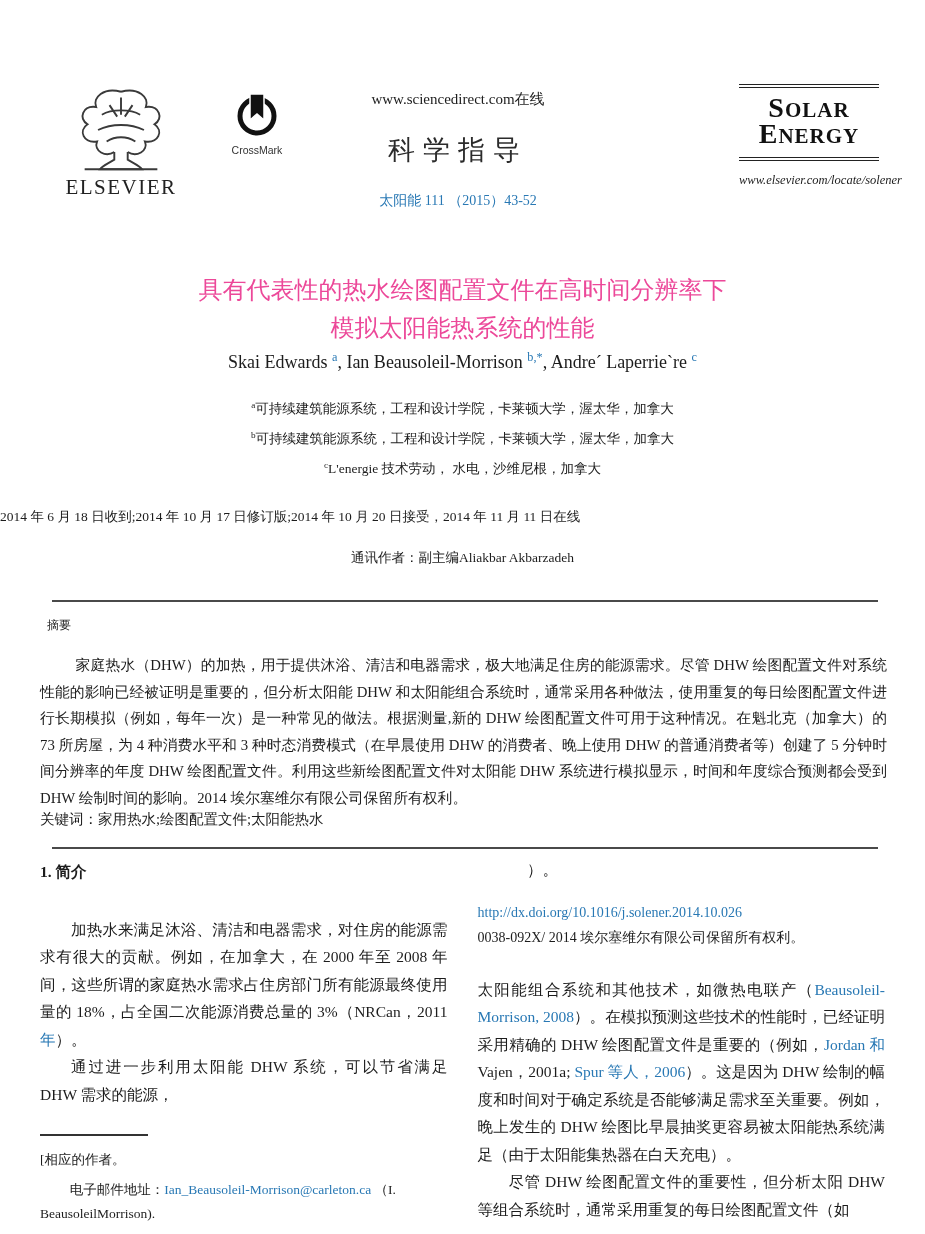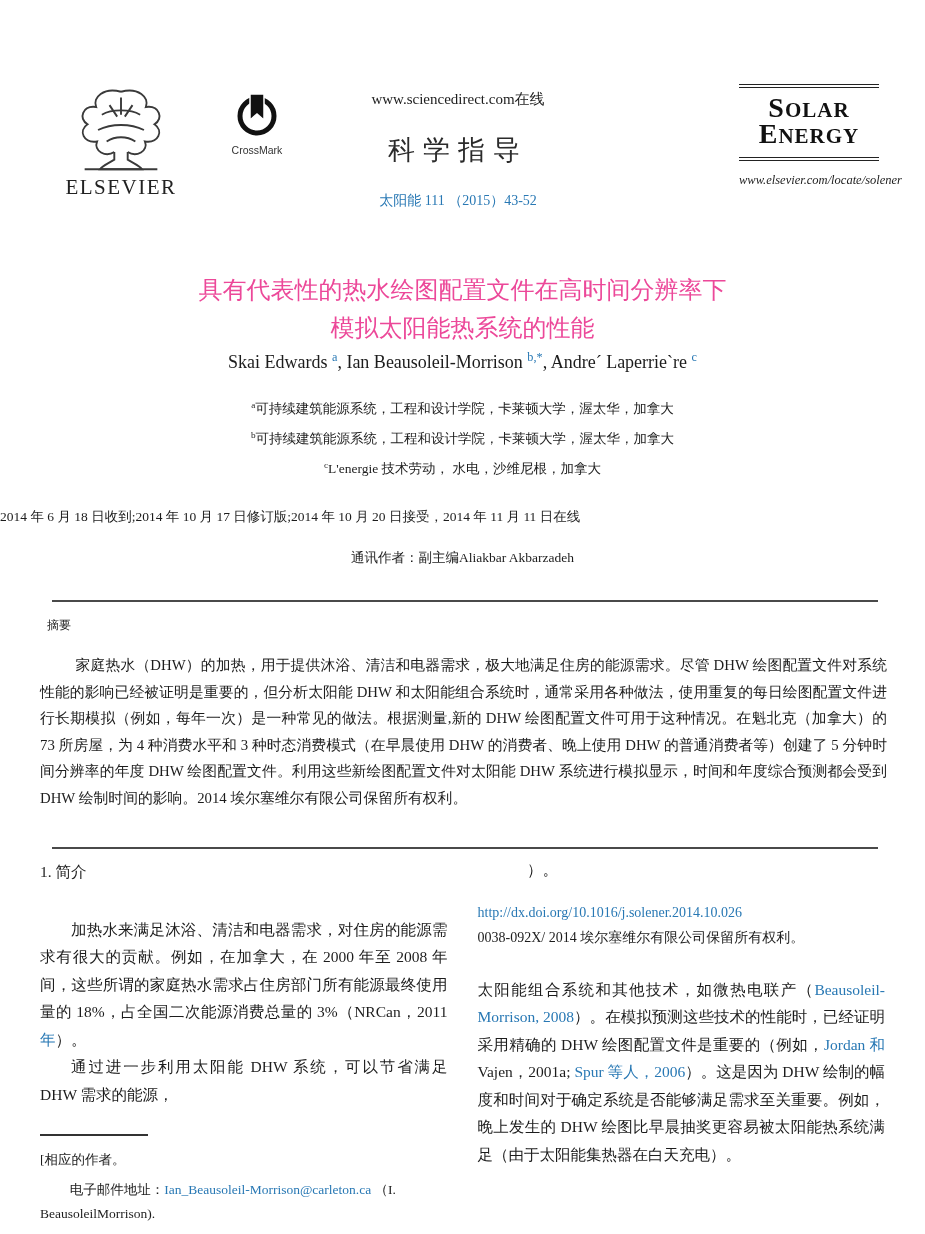--- a/index.html
+++ b/index.html
@@ -38,21 +38,21 @@
 
   .abstract-head{position:absolute;top:617px;left:47px;font-size:12px;}
   .abstract{position:absolute;top:652px;left:40px;right:38px;font-size:14.8px;line-height:26.5px;
             text-align:justify;}
   .abstract p{margin:0;text-indent:2.4em;}
   .keywords{position:absolute;top:810px;left:40px;font-size:14.5px;}
 
   
   .columns{position:absolute;top:856px;left:40px;right:40px;display:flex;gap:30px;}
   .col{flex:1 1 0;font-size:15.5px;line-height:27.5px;text-align:justify;}
-  .sec-head{font-size:15.5px;margin:2px 0 30px 0;font-weight:normal;}
+  .sec-head{font-size:15.5px;margin:2px 0 30px 0;font-weight:bold;}
   .col p{margin:0;}
   .col .indent{text-indent:2em;}
   .cont-frag{text-indent:3.2em;margin-bottom:16px !important;}
   .doi-line{font-size:14px;line-height:25px;text-align:left;}
   .issn-line{font-size:14px;line-height:25px;text-align:left;margin-bottom:26px !important;}
   .footnote{margin-top:26px;}
   .fn-rule{width:108px;border-top:2px solid #333;margin-bottom:12px;}
   .footnote p{font-size:13.5px;line-height:24px;text-align:left;margin:0 0 6px 0;}
   .fn-email{text-indent:2.2em;}
 
@@ -120,20 +120,21 @@
 
   <div class="dates">2014 年 6 月 18 日收到;2014 年 10 月 17 日修订版;2014 年 10 月 20 日接受，2014 年 11 月 11 日在线</div>
   <div class="corresp-note">通讯作者：副主编Aliakbar Akbarzadeh</div>
 
   <div class="rule rule-abstract"></div>
 
   <div class="abstract-head">摘要</div>
   <div class="abstract">
     <p>家庭热水（DHW）的加热，用于提供沐浴、清洁和电器需求，极大地满足住房的能源需求。尽管 DHW 绘图配置文件对系统性能的影响已经被证明是重要的，但分析太阳能 DHW 和太阳能组合系统时，通常采用各种做法，使用重复的每日绘图配置文件进行长期模拟（例如，每年一次）是一种常见的做法。根据测量,新的 DHW 绘图配置文件可用于这种情况。在魁北克（加拿大）的 73 所房屋，为 4 种消费水平和 3 种时态消费模式（在早晨使用 DHW 的消费者、晚上使用 DHW 的普通消费者等）创建了 5 分钟时间分辨率的年度 DHW 绘图配置文件。利用这些新绘图配置文件对太阳能 DHW 系统进行模拟显示，时间和年度综合预测都会受到 DHW 绘制时间的影响。2014 埃尔塞维尔有限公司保留所有权利。</p>
   </div>
+  <div class="keywords">关键词：家用热水;绘图配置文件;太阳能热水</div>
 
   <div class="rule rule-body"></div>
 
   <div class="columns">
 
     <div class="col">
       <h2 class="sec-head">1. 简介</h2>
       <p class="indent"><span>加热水来满足沐浴、清洁和电器需求，对住房的能源需求有很大的贡献。例如，在加拿大，在 2000 年至 2008 年间，这些所谓的家庭热水需求占住房部门所有能源最终使用量的 18%，占全国二次能源消费总量的 3%（NRCan，2011 </span><span class="lnk">年</span><span>）。</span></p>
       <p class="indent">通过进一步利用太阳能 DHW 系统，可以节省满足 DHW 需求的能源，</p>
 
@@ -142,16 +143,17 @@
         <p>[相应的作者。</p>
         <p class="fn-email"><span>电子邮件地址：</span><span class="lnk">Ian_Beausoleil-Morrison@carleton.ca</span><span> （I. BeausoleilMorrison).</span></p>
       </div>
     </div>
 
     <div class="col">
       <p class="cont-frag">）。</p>
       <p class="doi-line" style="color:var(--link);">http://dx.doi.org/10.1016/j.solener.2014.10.026</p>
       <p class="issn-line">0038-092X/ 2014 埃尔塞维尔有限公司保留所有权利。</p>
       <p><span>太阳能组合系统和其他技术，如微热电联产（</span><span class="lnk">Beausoleil-Morrison, 2008</span><span>）。在模拟预测这些技术的性能时，已经证明采用精确的 DHW 绘图配置文件是重要的（例如，</span><span class="lnk">Jordan 和</span><span> Vajen，2001a; </span><span class="lnk">Spur 等人，2006</span><span>）。这是因为 DHW 绘制的幅度和时间对于确定系统是否能够满足需求至关重要。例如，晚上发生的 DHW 绘图比早晨抽奖更容易被太阳能热系统满足（由于太阳能集热器在白天充电）。</span></p>
+      <p class="indent">尽管 DHW 绘图配置文件的重要性，但分析太阳 DHW 等组合系统时，通常采用重复的每日绘图配置文件（如</p>
     </div>
 
   </div>
 </div>
 
 </body></html>

